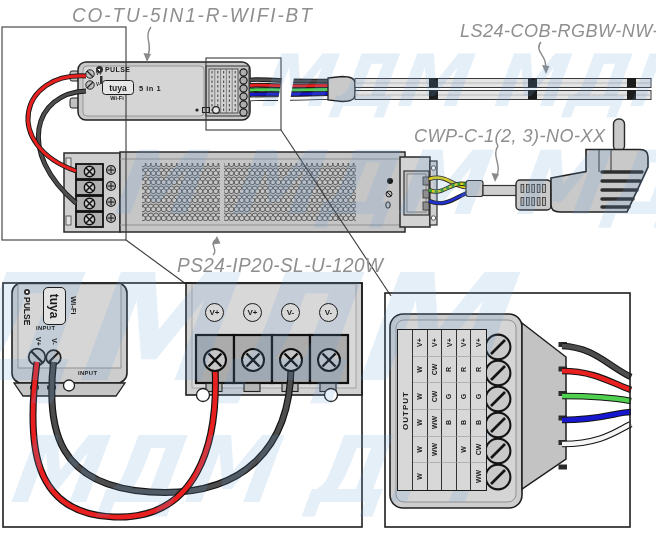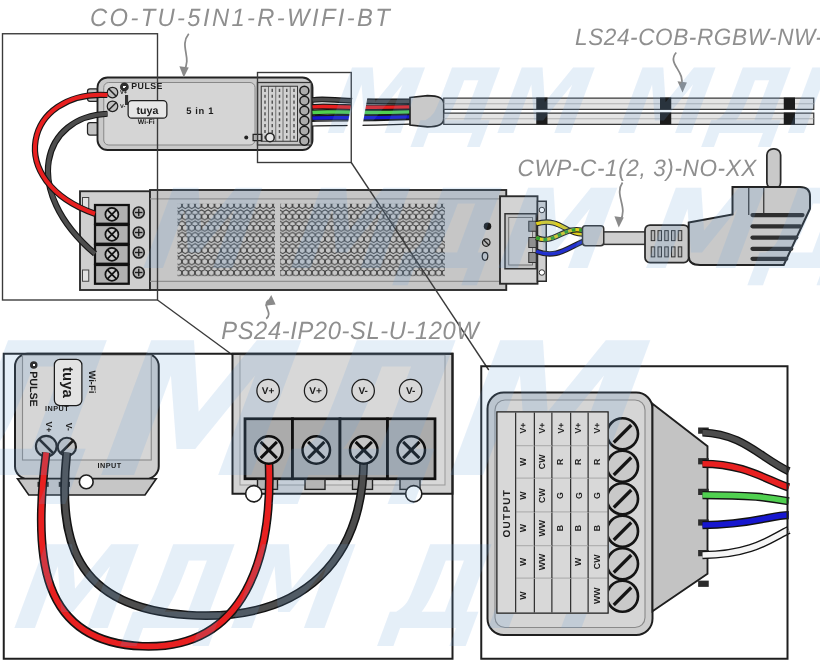--- a/index.html
+++ b/index.html
@@ -12,21 +12,21 @@
        transform:scaleX(.95);transform-origin:left top;}
   .dv{position:absolute;z-index:3;color:#1c1c1c;font-weight:bold;white-space:nowrap;}
   .rot{transform:rotate(90deg);transform-origin:left top;}
   .logo{display:inline-block;width:7px;height:7px;border-radius:50%;
         background:radial-gradient(circle,#fff 0 1px,#2e2e2e 1px);}
   .logo.sm{width:6px;height:6px;}
   #brand-main{left:96px;top:66px;font-size:7px;display:flex;align-items:center;gap:2px;letter-spacing:.4px;}
   #badge-main{left:102px;top:80px;width:30px;height:13px;border:1.3px solid #1c1c1c;border-radius:3.5px;
       font-size:8.5px;display:flex;align-items:center;justify-content:center;background:#e6e6e6;}
   #wifi-main{left:102px;top:95px;width:30px;text-align:center;font-size:5.5px;}
-  #mode-main{left:149px;top:84px;font-size:7.5px;letter-spacing:.5px;}
+  #mode-main{left:139px;top:84px;font-size:7.5px;letter-spacing:.5px;}
   #vp-main{left:96px;top:70.5px;font-size:4.5px;}
   #vm-main{left:96px;top:81.5px;font-size:4.5px;}
   #brand-d{left:34px;top:289px;width:52px;height:13px;font-size:8.5px;display:flex;align-items:center;gap:2px;}
   #badge-d{left:66px;top:287px;width:36px;height:21px;border:1.6px solid #1c1c1c;border-radius:5px;
       font-size:12px;display:flex;align-items:center;justify-content:center;background:#e3e3e3;}
   #wifi-d{left:78px;top:292px;width:27px;height:10px;font-size:7.5px;text-align:center;}
   #input1-d{left:36px;top:325px;font-size:5.8px;letter-spacing:.4px;}
   #vp-d{left:42px;top:334px;width:15px;height:9px;font-size:7px;text-align:center;}
   #vm-d{left:58px;top:334px;width:15px;height:9px;font-size:7px;text-align:center;}
   #input2-d{left:78px;top:370px;font-size:5.8px;letter-spacing:.4px;}

